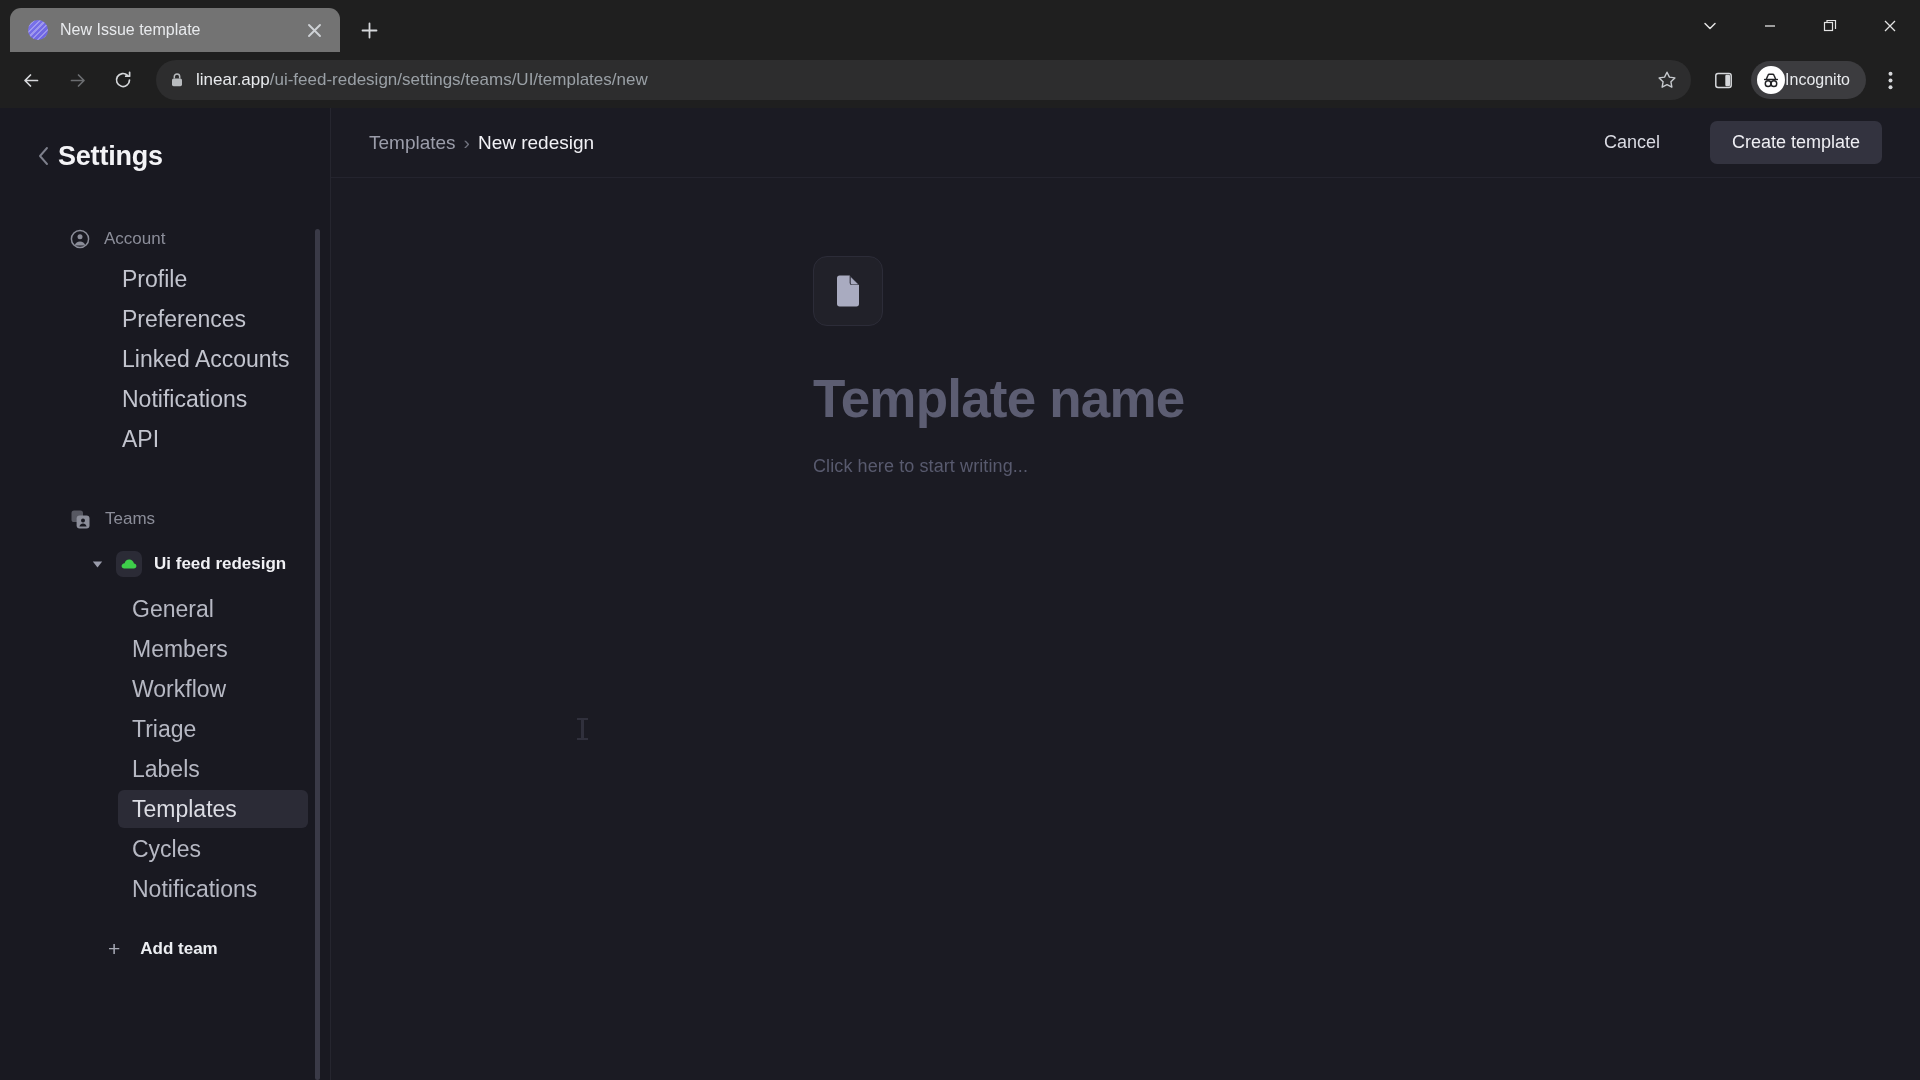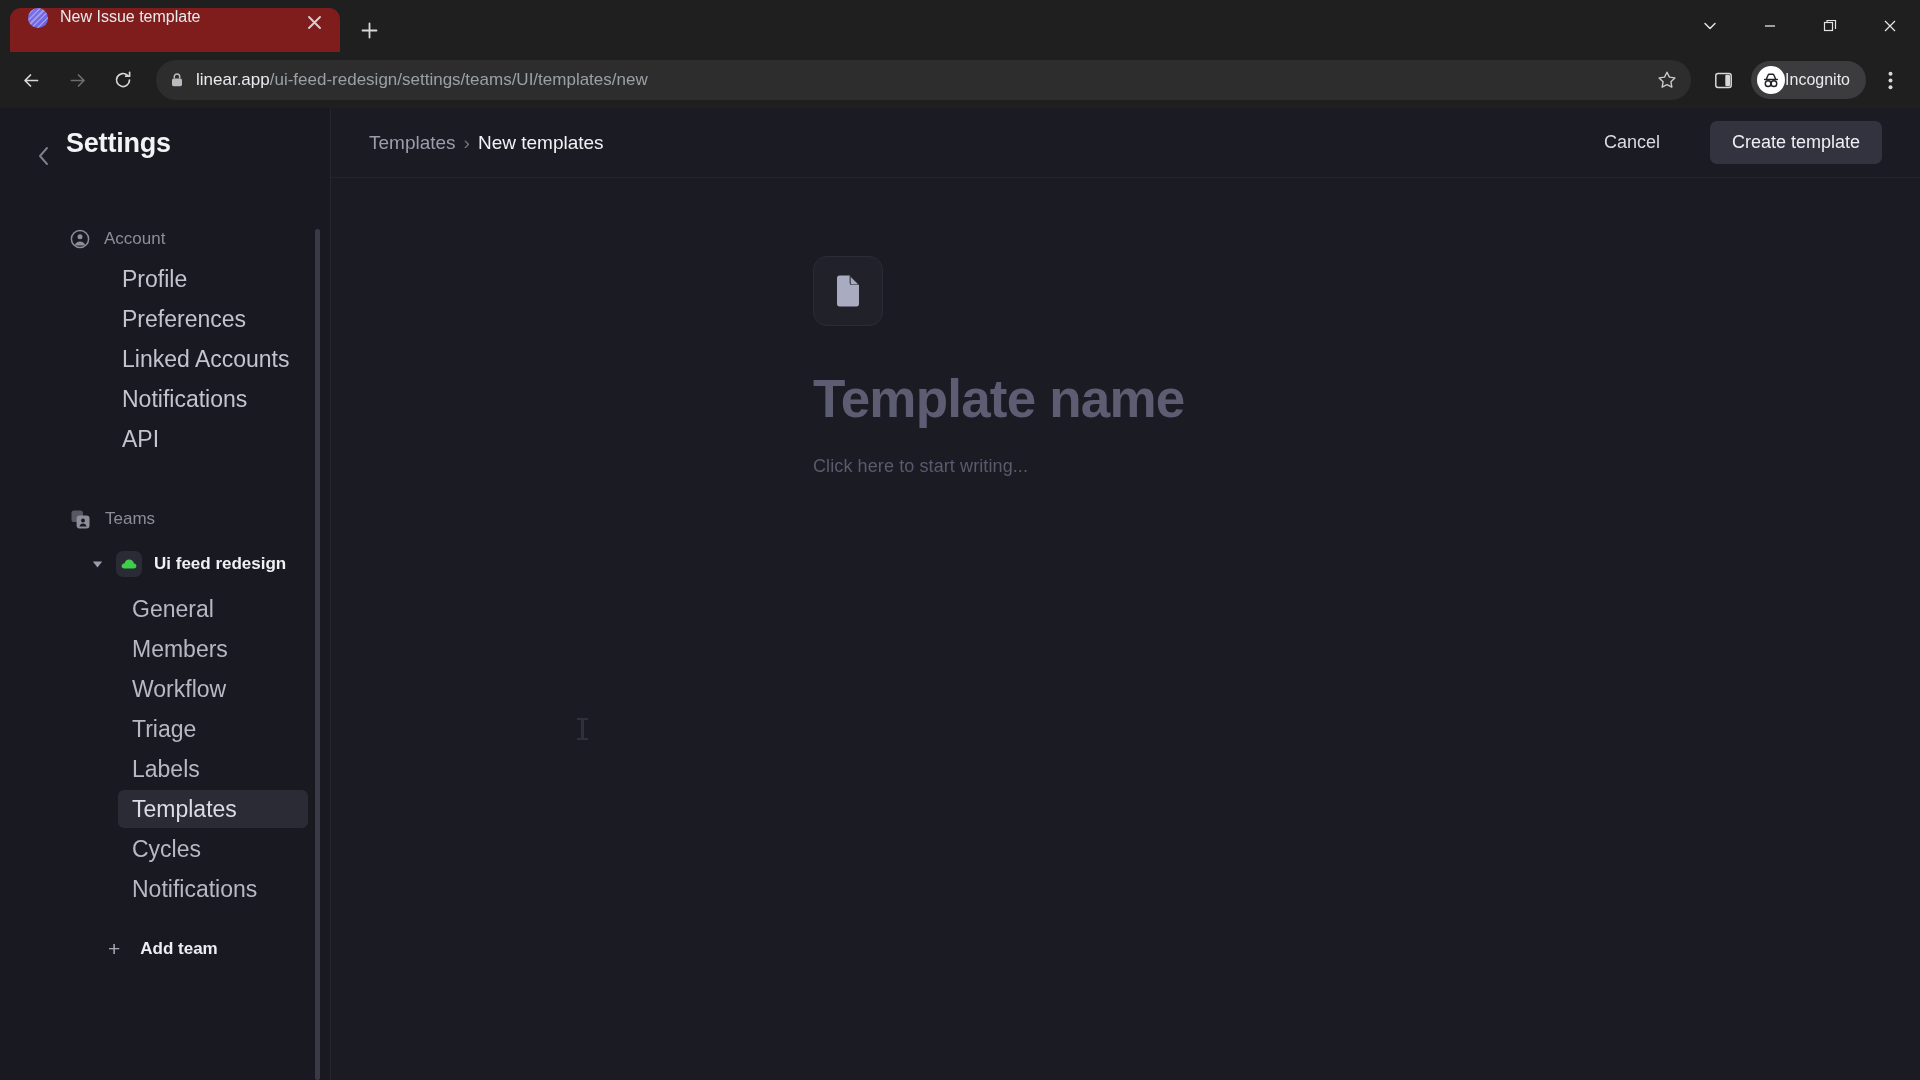--- a/index.html
+++ b/index.html
@@ -12,22 +12,22 @@
 
   
   .browser { width: 1920px; height: 1080px; display: flex; flex-direction: column; }
 
   .tabstrip {
     height: 52px; background: #1f1f1f; display: flex; align-items: flex-end;
     position: relative; flex: 0 0 52px;
   }
   .tab {
     margin-left: 10px; height: 44px; width: 330px;
-    background: #7f1d1d; border-radius: 11px 11px 0 0;
-    display: flex; padding: 0 12px 0 18px; gap: 12px;
+    background: #737373; border-radius: 11px 11px 0 0;
+    display: flex; align-items: center; padding: 0 12px 0 18px; gap: 12px;
   }
   .tab-favicon {
     width: 20px; height: 20px; border-radius: 50%;
     background: linear-gradient(135deg, #7c74ec 0%, #6b62e0 100%);
     position: relative; overflow: hidden; flex: 0 0 20px;
   }
   .tab-favicon::before {
     content: ""; position: absolute; inset: 0;
     background: repeating-linear-gradient(135deg,
       rgba(255,255,255,0.30) 0px, rgba(255,255,255,0.30) 1.5px,
@@ -94,21 +94,21 @@
 
   
   .app { flex: 1; display: flex; min-height: 0; background: #1b1b23; }
 
   .sidebar {
     width: 331px; background: #191921; flex: 0 0 331px;
     border-right: 1px solid #26262f; position: relative;
     display: flex; flex-direction: column; padding-top: 20px;
   }
   .side-head {
-    display: flex; gap: 14px; padding: 0 22px 0 36px;
+    display: flex; align-items: center; gap: 6px; padding: 0 22px 0 36px;
     height: 56px; flex: 0 0 56px;
   }
   .back-chevron { color: #7e808c; display: flex; align-items: center; }
   .side-title { color: #f3f3f6; font-size: 27px; font-weight: 700; letter-spacing: -0.2px; }
 
   .side-scroll { flex: 1; padding-top: 36px; overflow: hidden; position: relative; margin-left: 36px; }
 
   .group-head {
     display: flex; align-items: center; gap: 14px;
     padding: 0 22px 0 34px; height: 38px; color: #8b8d99; font-size: 17px;
@@ -368,21 +368,21 @@
 
         <div class="side-scrollbar"></div>
       </div>
     </div>
 
     <div class="main">
       <div class="main-head">
         <div class="crumb">
           <span class="c-dim">Templates</span>
           <span class="c-sep">›</span>
-          <span class="c-cur">New templates</span>
+          <span class="c-cur">New redesign</span>
         </div>
         <div class="head-spacer"></div>
         <button class="btn-ghost">Cancel</button>
         <button class="btn-primary">Create template</button>
       </div>
 
       <div class="editor">
         <div class="doc-badge">
           <svg width="32" height="34" viewBox="0 0 32 34">
             <path d="M5 4.2A2.6 2.6 0 0 1 7.6 1.6h10.1l9.3 9.3v18.9a2.6 2.6 0 0 1-2.6 2.6H7.6A2.6 2.6 0 0 1 5 29.8z" fill="#a9abc0"></path>

